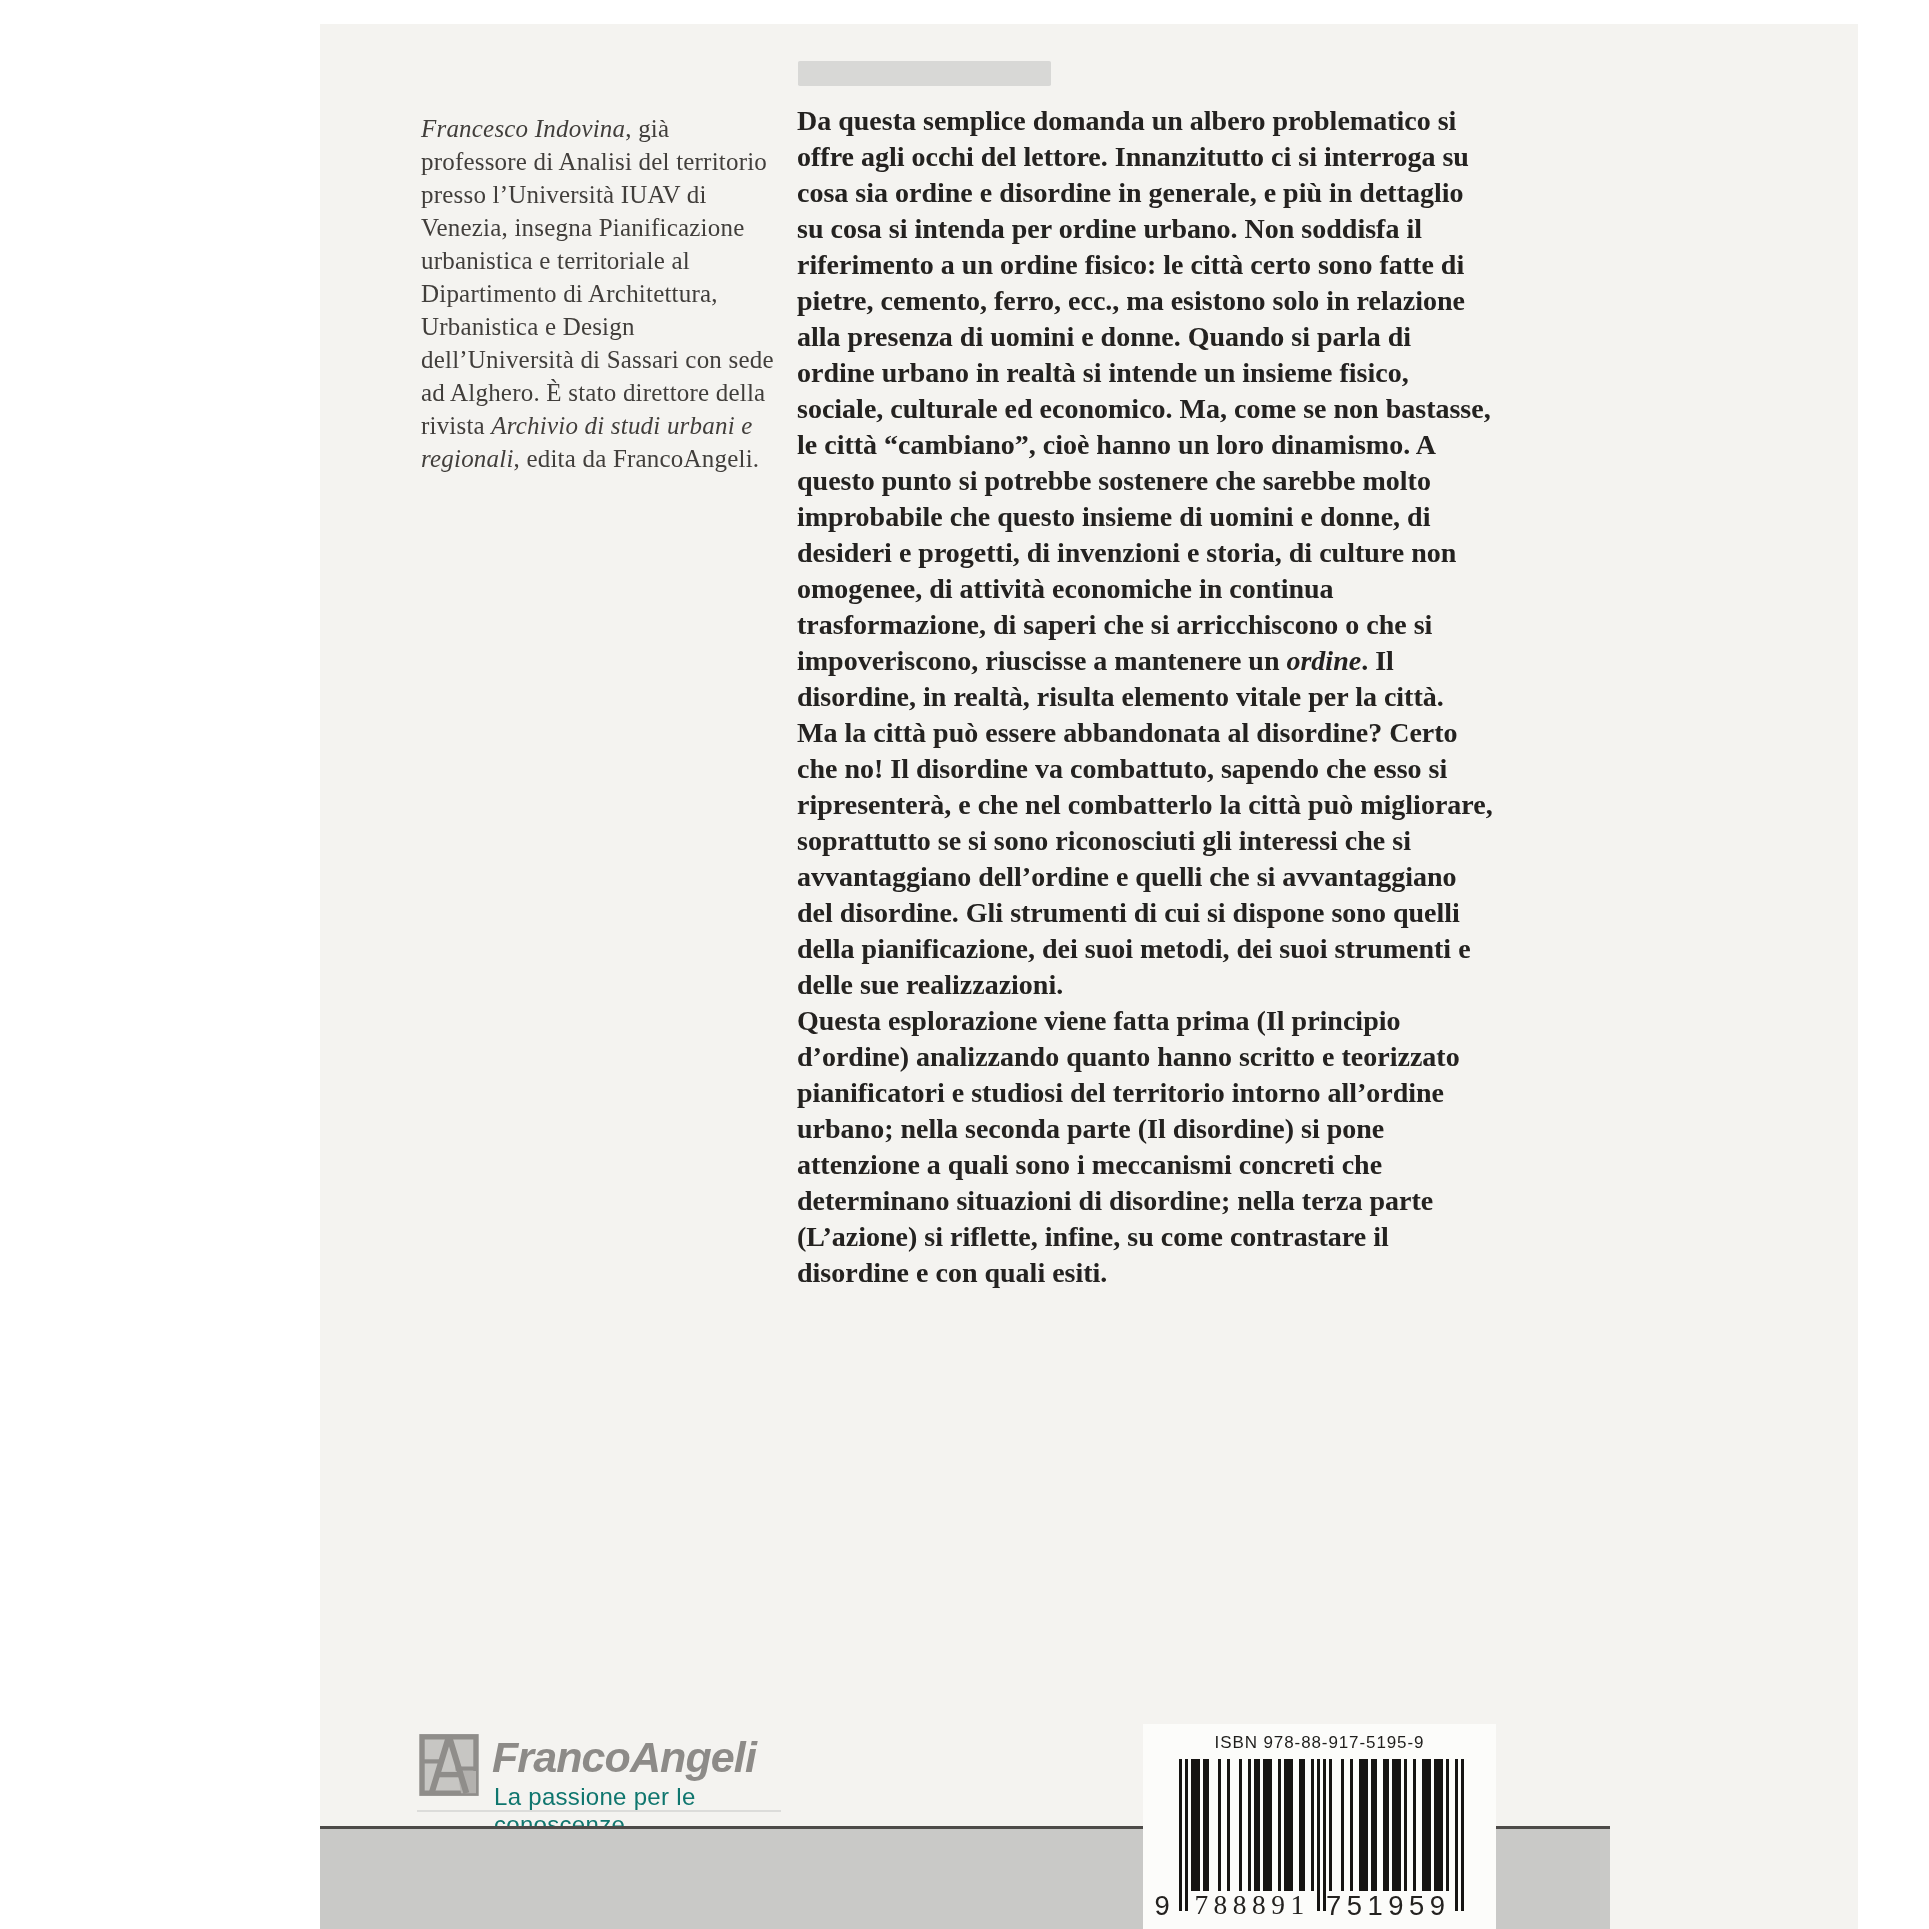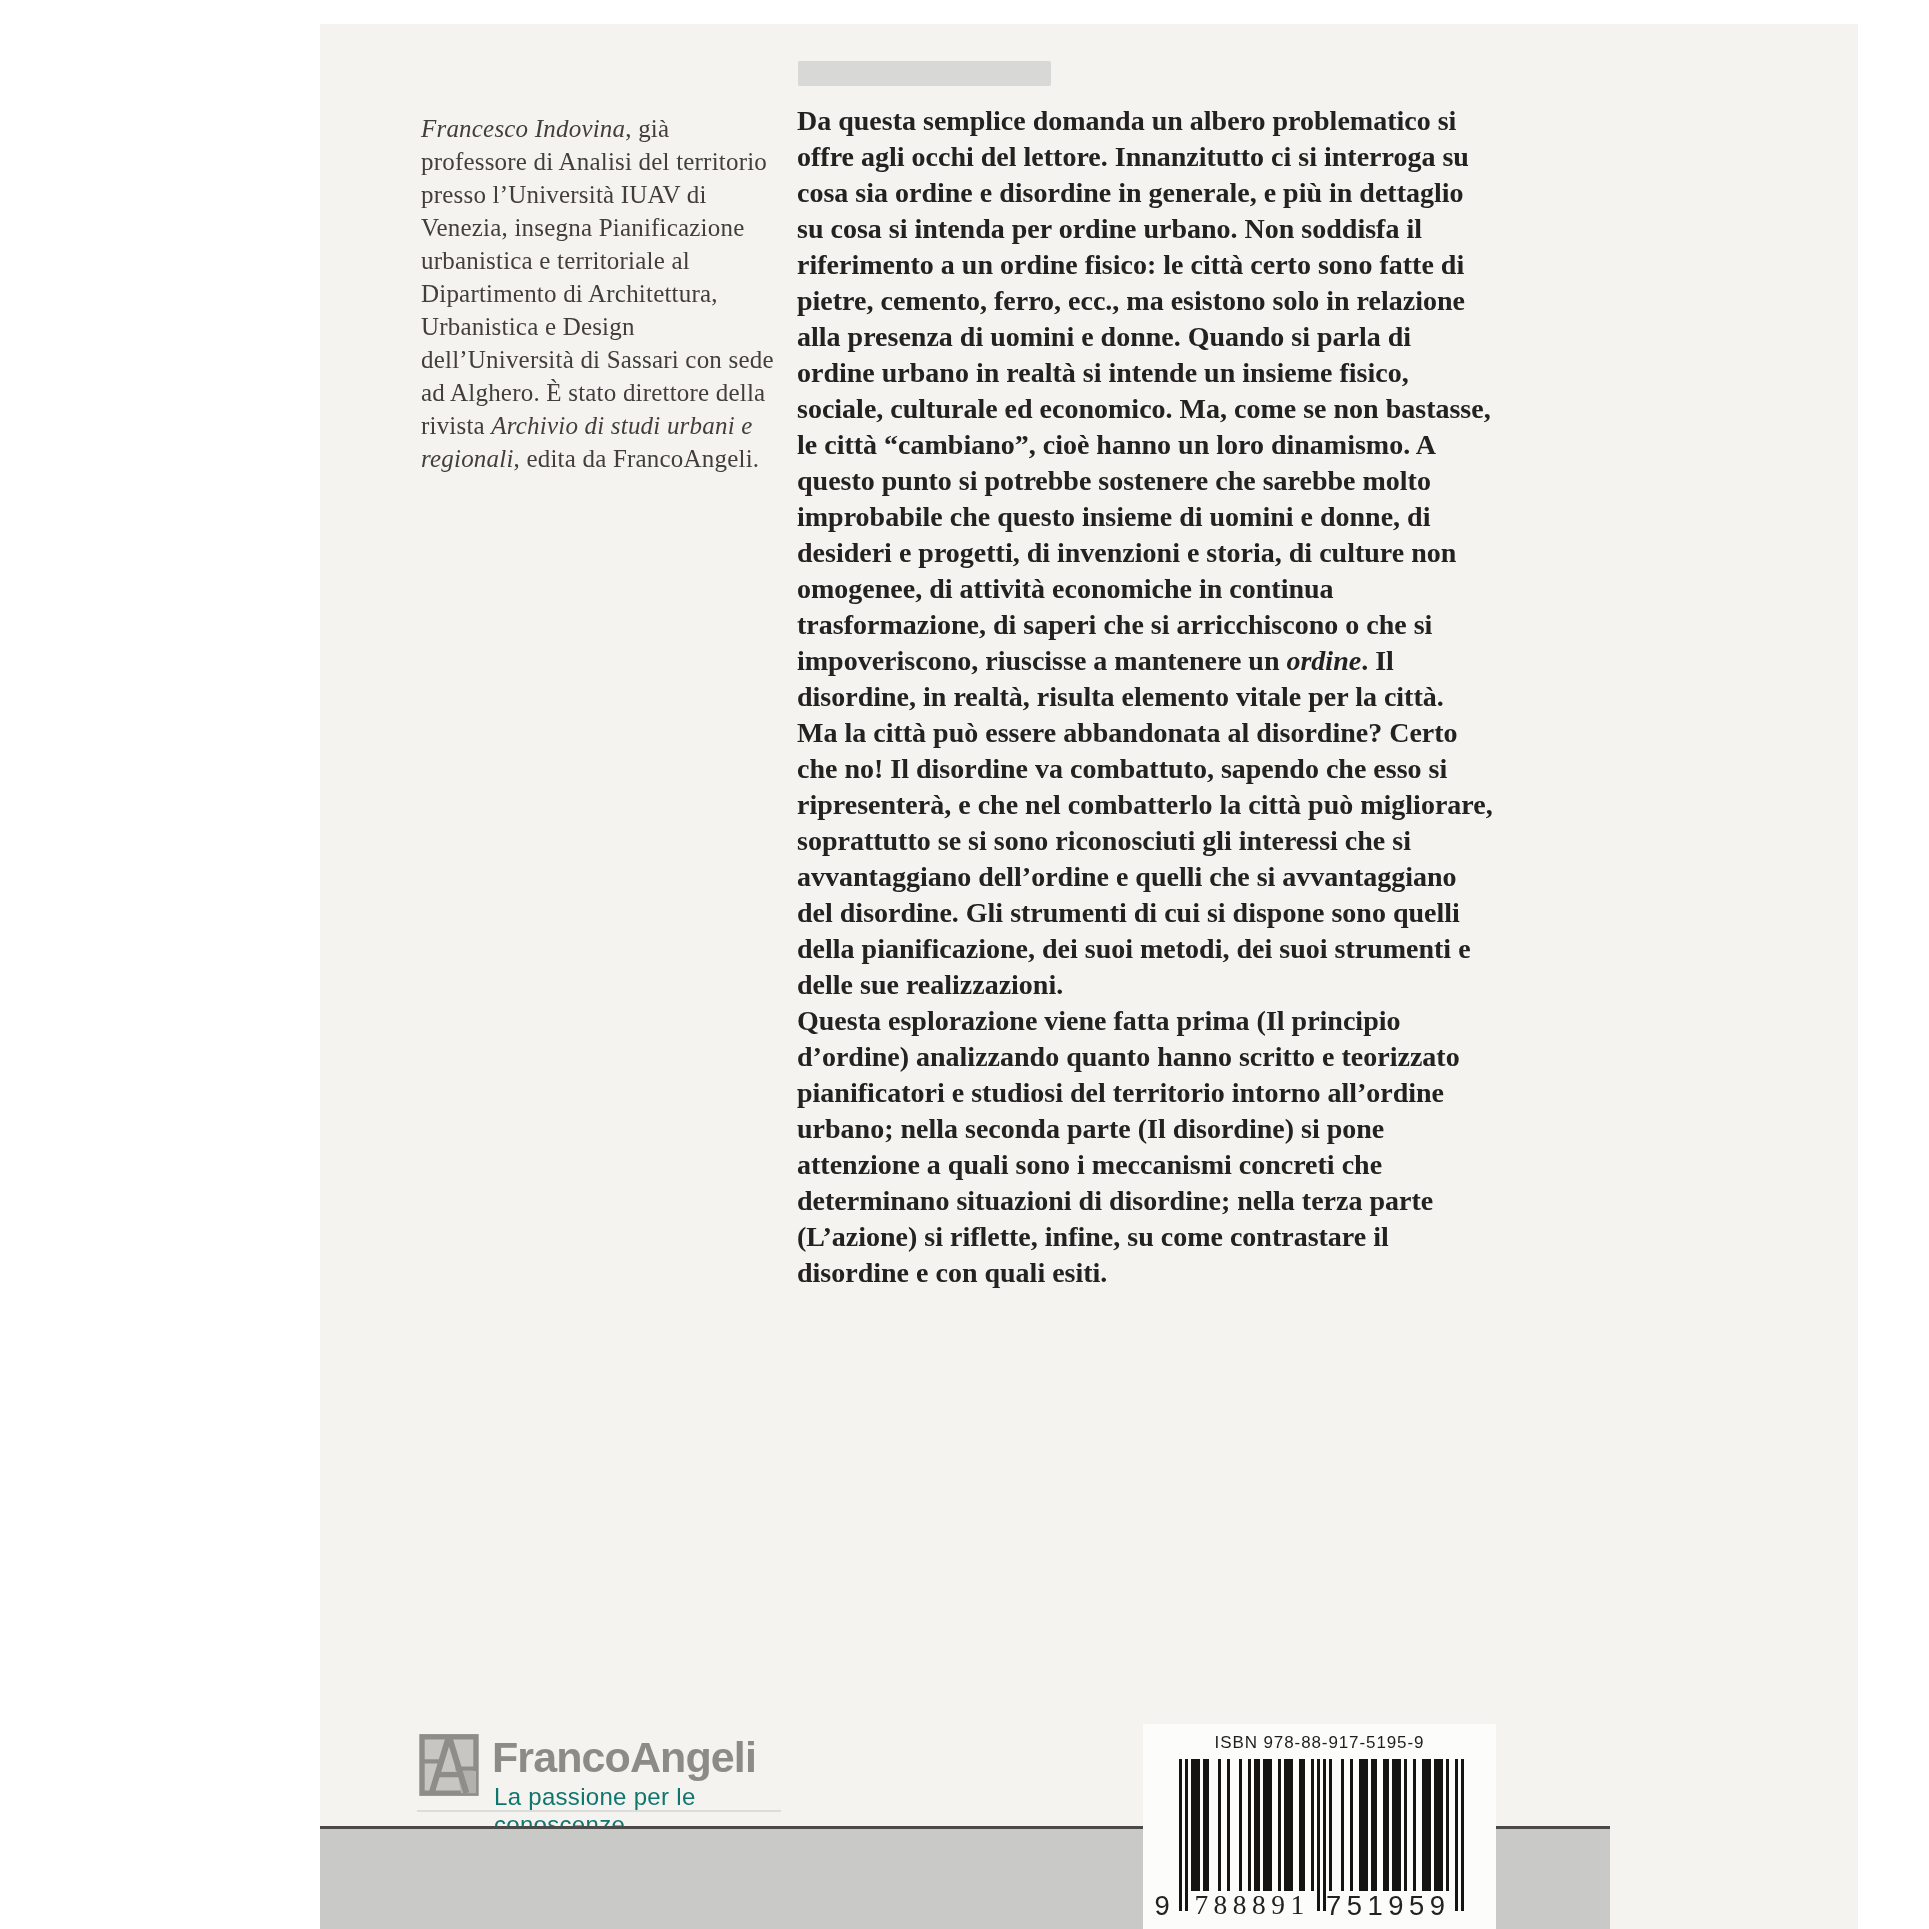--- a/index.html
+++ b/index.html
@@ -24,21 +24,21 @@
   .desc{
     position:absolute;left:477px;top:79px;width:696px;
     font-size:28px;line-height:36px;color:#242220;font-weight:700;
   }
   .desc p{margin:0;padding:0;}
   .it{font-style:italic;}
   
   .logo{position:absolute;left:99px;top:1707px;width:384px;height:84px;font-family:"Liberation Sans",sans-serif;}
   .logo .mark{position:absolute;left:0;top:1.8px;width:60px;height:64px;}
   .pubname{
-    position:absolute;left:73px;top:1.8px;font-size:43px;font-weight:700;color:#8d8b88;letter-spacing:-0.9px;
+    position:absolute;left:73px;top:1.8px;font-size:43px;font-weight:700;color:#8d8b88;letter-spacing:-0.9px;font-style:italic;
   }
   .tagline{
     position:absolute;left:75px;top:52px;font-size:24px;color:#0f766e;letter-spacing:0.3px;
   }
   .logoline{position:absolute;left:-1.8px;top:79px;width:364px;height:1.8px;background:#dcdcda;}
   
   .graybar{
     position:absolute;left:0;top:1802px;width:1290px;height:128px;
     background:#c9c9c7;border-top:3.7px solid #4c4a48;box-sizing:border-box;
   }

